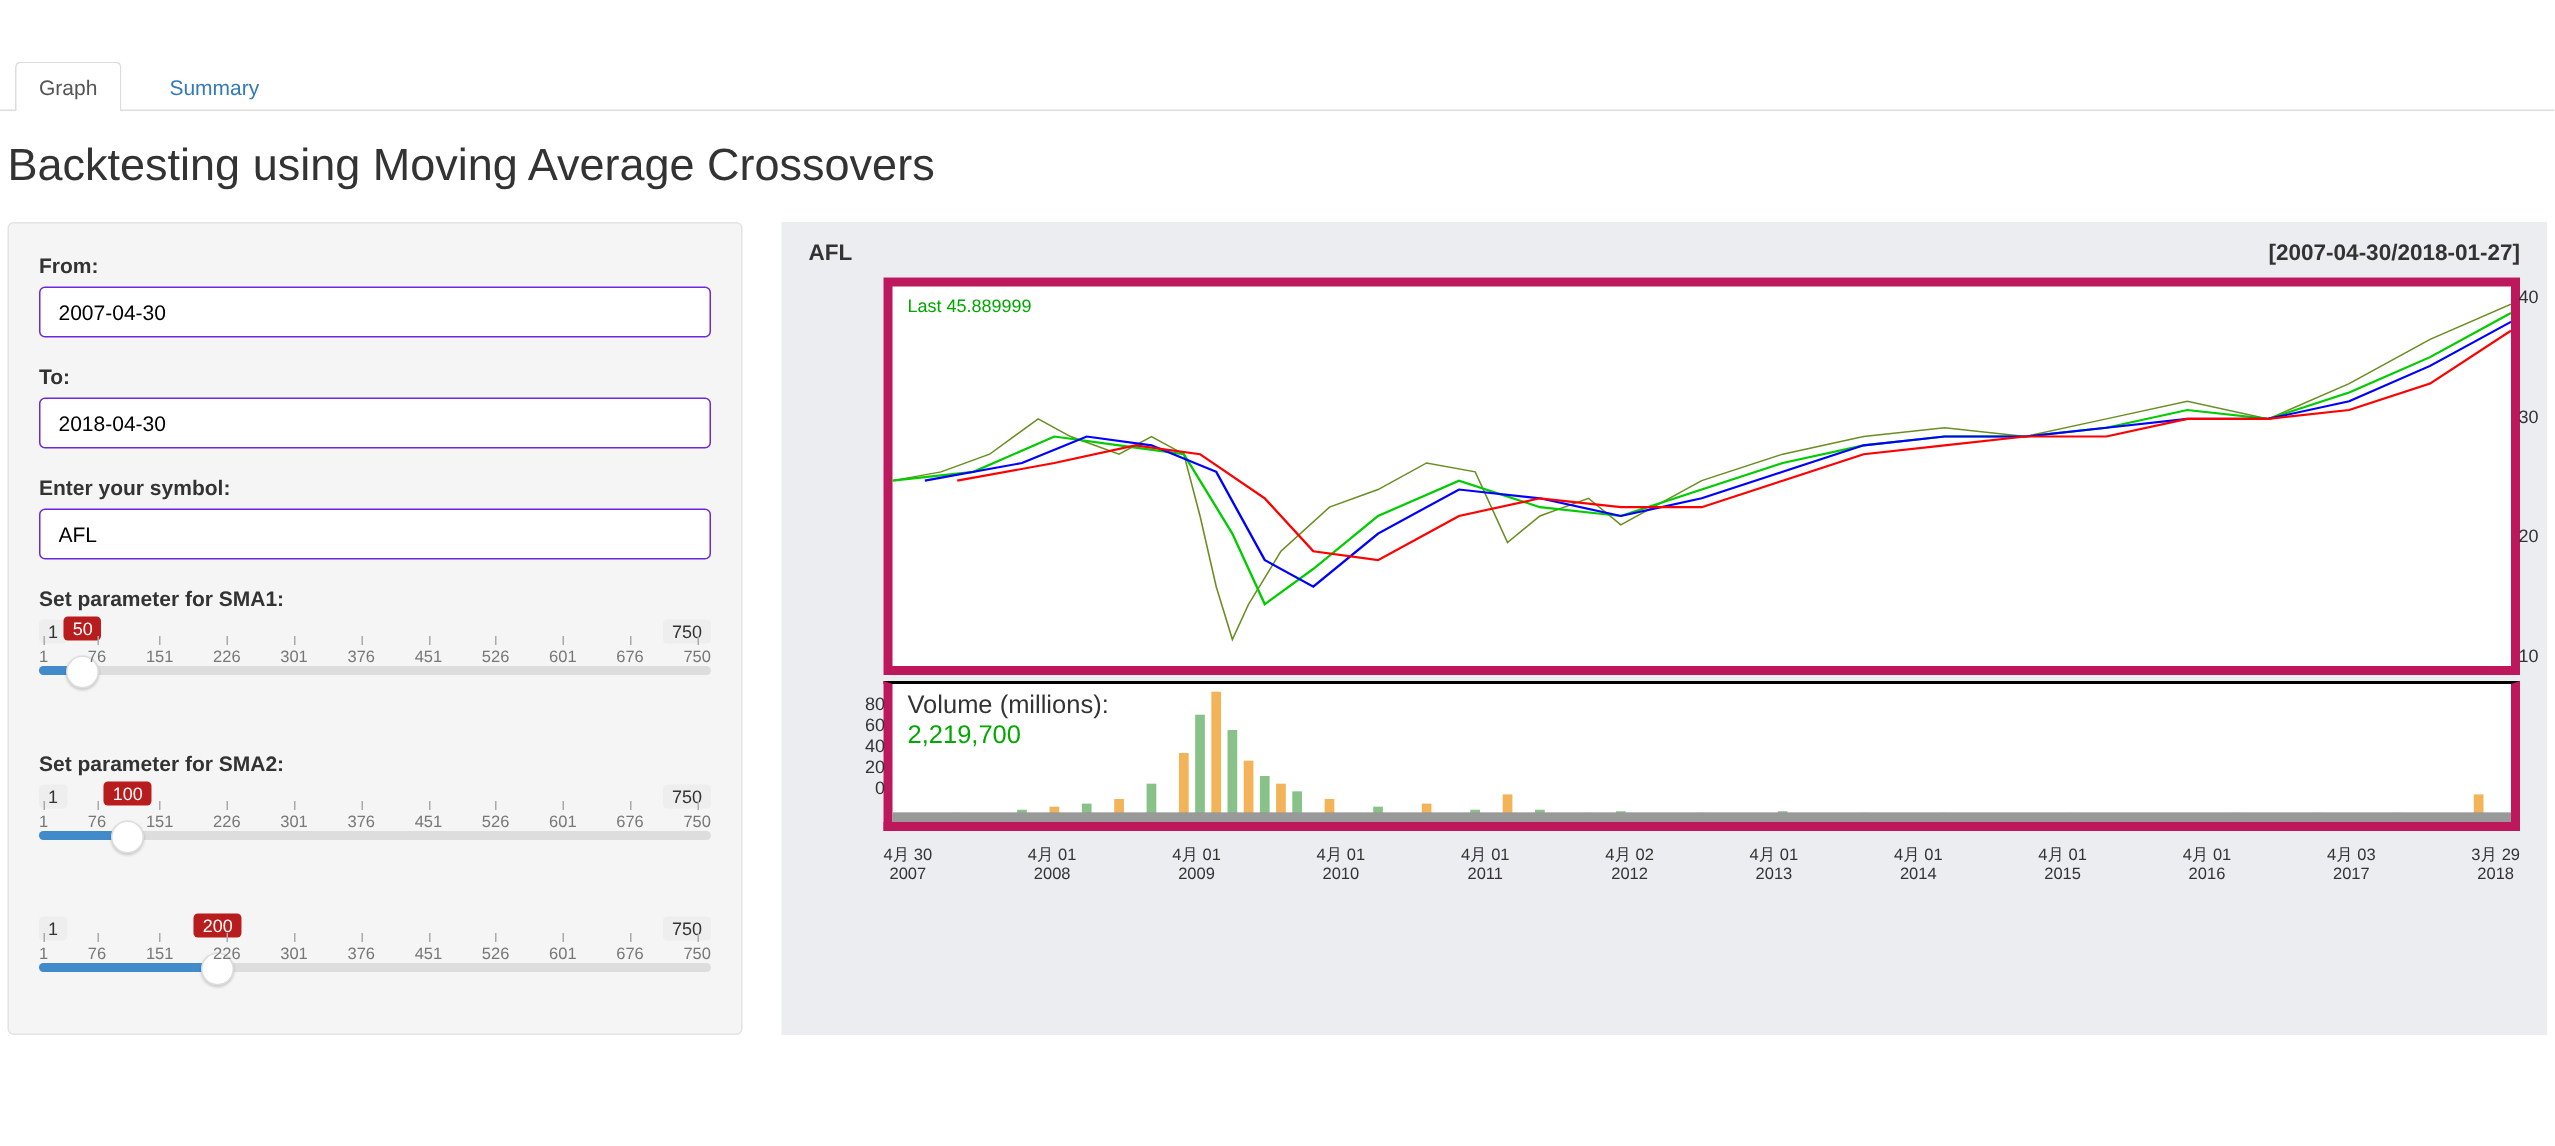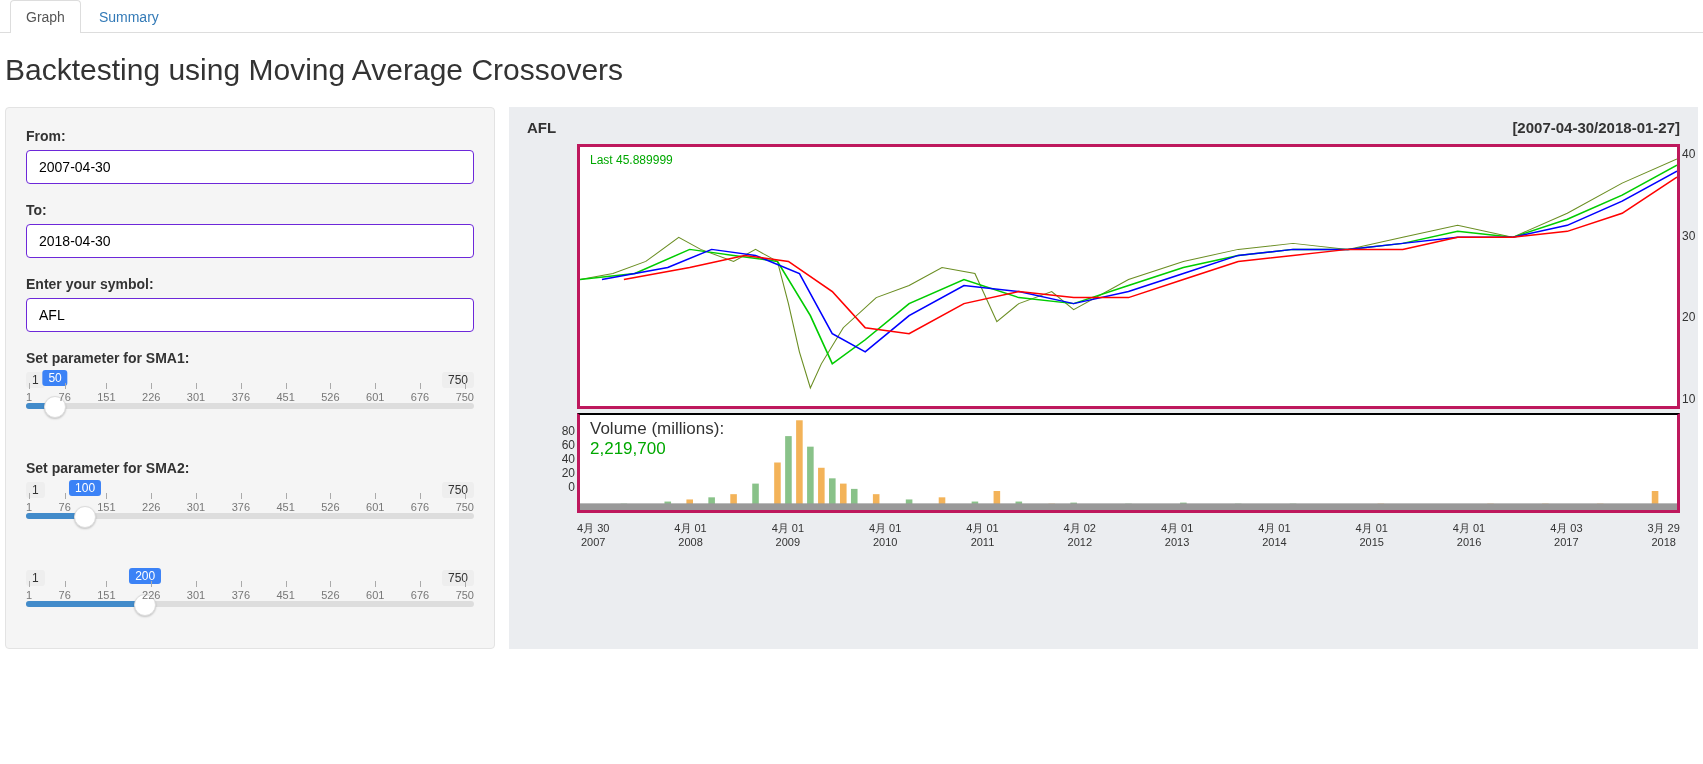--- a/index.html
+++ b/index.html
@@ -6,21 +6,22 @@
 body {
   font-family: "Helvetica Neue", Helvetica, Arial, sans-serif;
   font-size: 14px;
   color: #333;
   background: #fff;
 }
 .tabs {
   border-bottom: 1px solid #ddd;
   padding-left: 10px;
   display: flex;
-  gap: 2px;
+  gap: 16px;
+  margin-top: 41px;
 }
 .tab {
   padding: 8px 15px;
   cursor: pointer;
   color: #337ab7;
   border: 1px solid transparent;
   border-bottom: none;
   margin-bottom: -1px;
   border-radius: 4px 4px 0 0;
 }
@@ -29,21 +30,21 @@
   border-color: #ddd;
   background: #fff;
 }
 h2.title {
   font-size: 30px;
   font-weight: 500;
   margin: 20px 16px 20px 5px;
 }
 .content {
   display: flex;
-  gap: 14px;
+  gap: 26px;
   padding: 0 5px;
 }
 .sidebar {
   width: 490px;
   flex-shrink:0;
   background: #f5f5f5;
   border: 1px solid #e3e3e3;
   border-radius: 4px;
   padding: 20px;
 }
@@ -77,21 +78,21 @@
   background:#428bca; border-radius:3px 0 0 3px;
 }
 .slider-handle {
   position:absolute; top:4px; width:22px; height:22px;
   background:#fff; border:1px solid #ddd; border-radius:50%;
   box-shadow:0 1px 2px rgba(0,0,0,0.2);
   transform:translateX(-50%);
 }
 .slider-tooltip {
   position:absolute; top:-22px; transform:translateX(-50%);
-  background:#3b82f6; color:#fff; font-size:12px;
+  background:#b91c1c; color:#fff; font-size:12px;
   padding:1px 6px; border-radius:3px; white-space:nowrap;
 }
 .slider-ticks {
   position:absolute; top:19px; left:0; right:0;
   display:flex; justify-content:space-between;
   font-size:11px; color:#777;
 }
 .slider-ticks span { position:relative; }
 .slider-ticks span::before {
   content:""; position:absolute; top:-8px; left:50%;
@@ -100,21 +101,21 @@
 .chart-panel {
   flex:1;
   background:#ebedf0;
   padding:8px;
 }
 .chart-header {
   display:flex; justify-content:space-between;
   font-weight:700; font-size:15px; padding:4px 10px;
 }
 .chart-box {
-  background:#fff; border:3px solid #be185d; margin:4px 10px 0 60px;
+  background:#fff; border:6px solid #be185d; margin:4px 10px 0 60px;
   position:relative;
 }
 .price-chart { height:265px; }
 .vol-chart { height:100px; border-top:2px solid #000;}
 .y-axis {
   position:absolute; right:-40px; top:0; bottom:0;
   display:flex; flex-direction:column; justify-content:space-between;
   font-size:12px; text-align:left; width:35px;
 }
 .y-axis-left {

